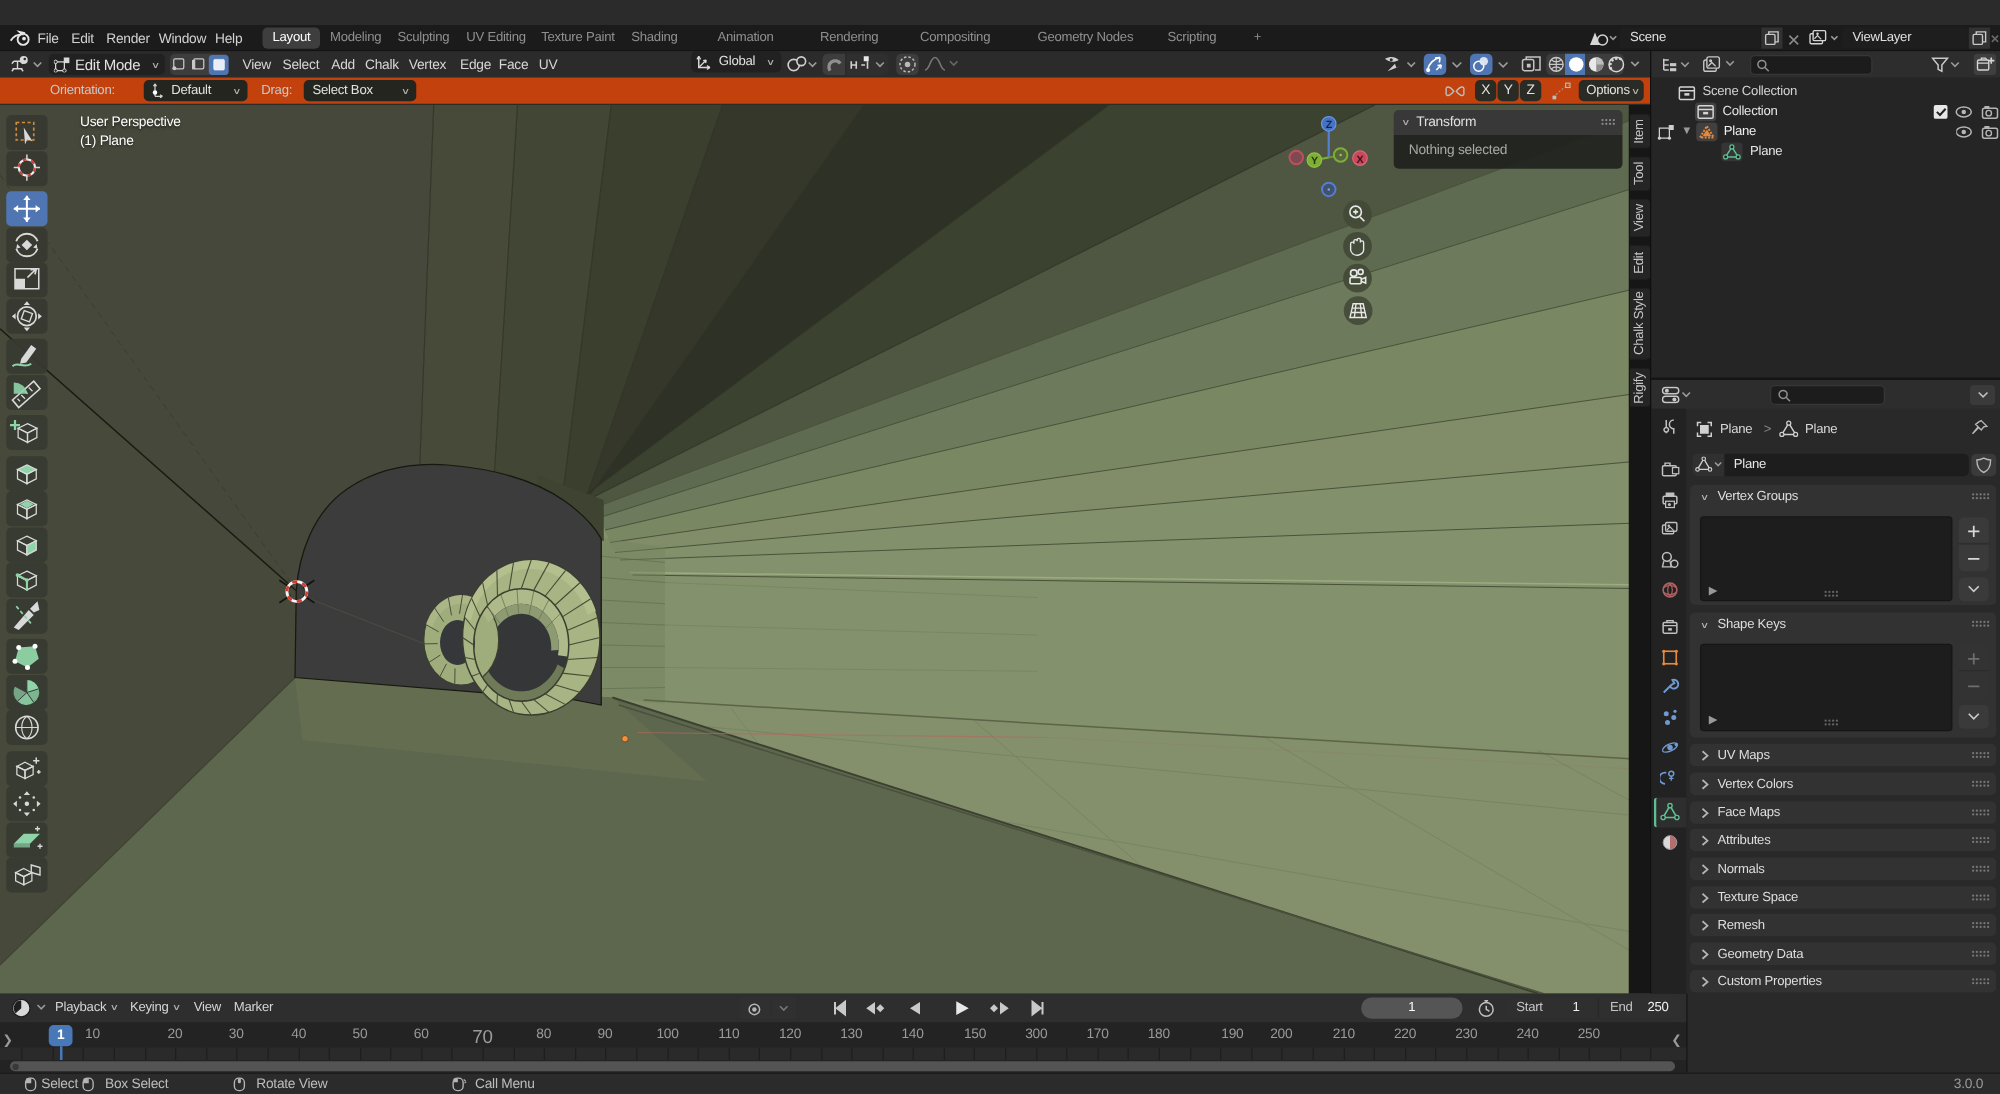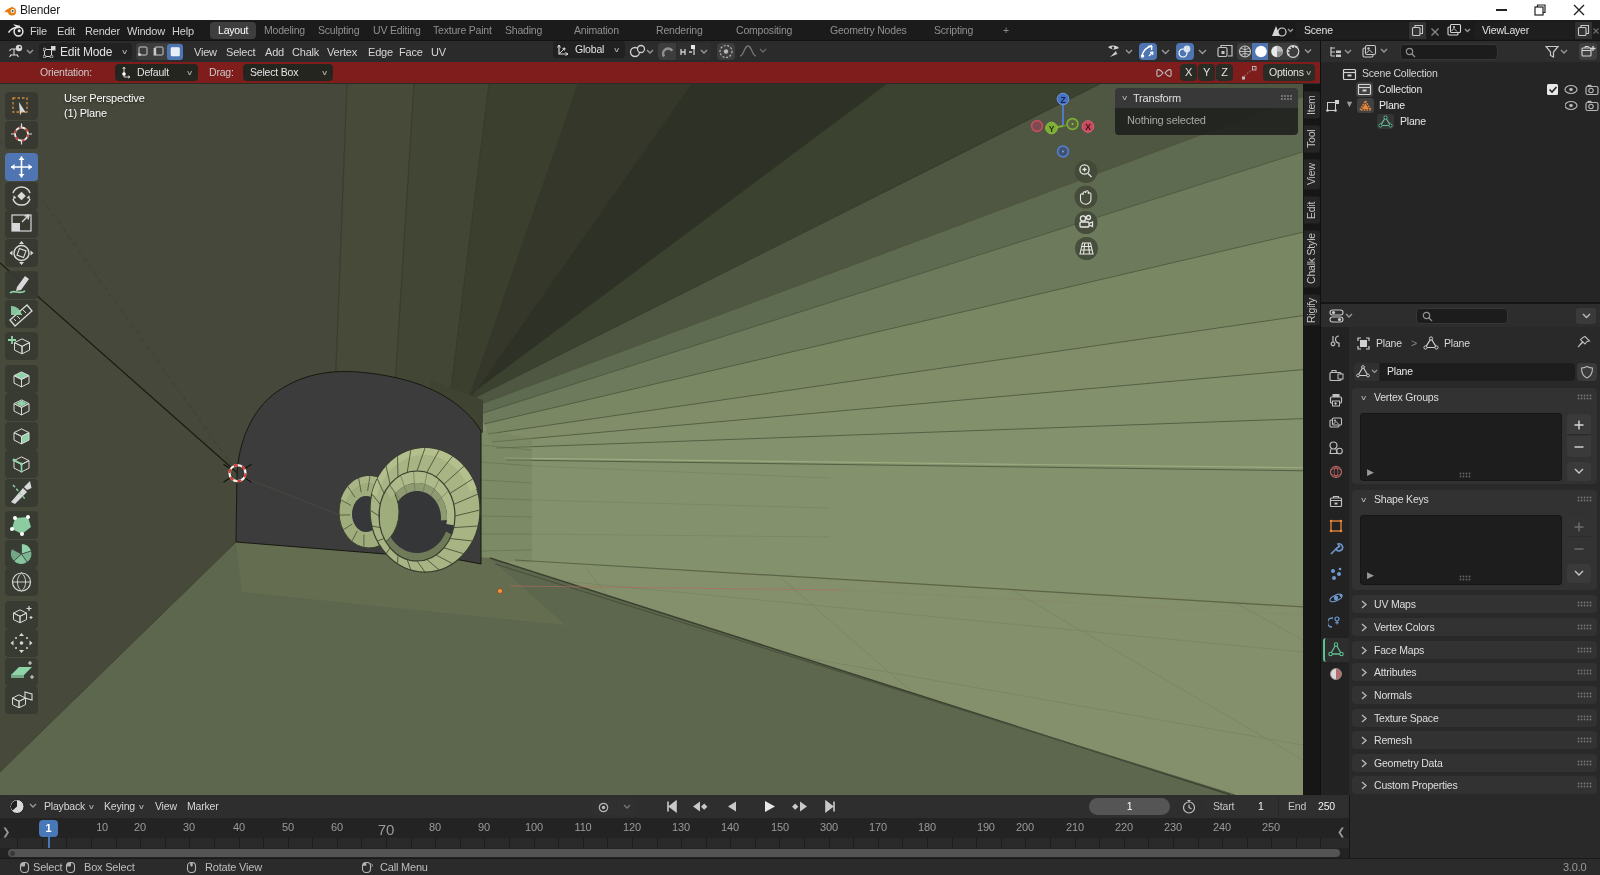--- a/index.html
+++ b/index.html
@@ -14,51 +14,34 @@
 #menubar{left:0;top:20px;width:1600px;height:21px;background:#1b1b1b;border-bottom:1px solid #131313;}
 .mitem{position:absolute;top:5px;font-size:11px;color:#d2d2d2;}
 .wtab{position:absolute;top:2px;height:17px;line-height:17px;font-size:10.5px;color:#909090;padding:0 8px;border-radius:4px;letter-spacing:-0.2px;}
 .wtab.on{background:#3e3e3e;color:#fff;}
 
 #vheader{left:0;top:41px;width:1321px;height:21px;background:#2b2b2b;}
 .hmenu{position:absolute;top:5px;font-size:11px;color:#d6d6d6;}
 .pill{position:absolute;background:#212121;border-radius:4px;color:#e2e2e2;}
 .chev{display:inline-block;transform:scaleY(.7);font-size:10px;color:#b5b5b5;}
 
-#tools2{left:0;top:62px;width:1321px;height:22px;background:#7f1d1d;border-bottom:1px solid #2c2d26;}
+#tools2{left:0;top:62px;width:1321px;height:22px;background:#c2410c;border-bottom:1px solid #2c2d26;}
 
 #outliner{left:1321px;top:41px;width:279px;height:261px;background:#252525;}
 #properties{left:1321px;top:302px;width:279px;height:556px;background:#292929;border-top:2px solid #141414;}
 #vline{left:1320px;top:41px;width:1px;height:754px;background:#101010;}
 
 #timeline{left:0;top:795px;width:1349px;height:63px;background:#232323;}
 #statusbar{left:0;top:858px;width:1600px;height:17px;background:#2b2b2b;border-top:1px solid #1a1a1a;color:#b0b0b0;font-size:11px;}
 .small{font-size:11px;}
 </style>
 </head>
 <body>
 <div id="page">
 
-  <div id="titlebar" class="abs">
-    <svg class="abs" style="left:4px;top:4px" width="13" height="13" viewBox="0 0 13 13">
-      <circle cx="8" cy="7.5" r="4.1" fill="#e87d0d"></circle>
-      <circle cx="8.6" cy="7" r="2" fill="#fff"></circle>
-      <circle cx="8.6" cy="7" r="1" fill="#265787"></circle>
-      <path d="M0.5 8 C2 5.5 5 4 8 4 L6 2.5 L9.5 3.2 L4 8.5 Z" fill="#e87d0d"></path>
-    </svg>
-    <div class="t">Blender</div>
-    <div class="winbtn" style="left:1496px;top:9px;width:11px;height:1.5px;background:#222"></div>
-    <svg class="abs" style="left:1534px;top:4px" width="12" height="12" viewBox="0 0 12 12">
-        <rect x="1" y="3" width="8" height="8" fill="none" stroke="#222" stroke-width="1.2"></rect>
-        <path d="M3.5 3 L3.5 1 L11 1 L11 8.5 L9 8.5" fill="none" stroke="#222" stroke-width="1.2"></path>
-      </svg>
-    <svg class="abs" style="left:1573px;top:4px" width="12" height="12" viewBox="0 0 12 12">
-        <path d="M1 1 L11 11 M11 1 L1 11" stroke="#222" stroke-width="1.4"></path>
-      </svg>
-  </div>
 
   <div id="menubar" class="abs">
     <svg class="abs" style="left:8px;top:3px" width="17" height="15" viewBox="0 0 17 15">
       <circle cx="10.5" cy="8.5" r="4.4" fill="none" stroke="#e6e6e6" stroke-width="1.5"></circle>
       <circle cx="11.2" cy="7.8" r="1.5" fill="#e6e6e6"></circle>
       <path d="M0.5 9.5 C2.5 6.5 6 4.5 9.5 4.5 L7.5 2.5 L12 3.5" fill="none" stroke="#e6e6e6" stroke-width="1.5"></path>
     </svg>
     <div class="mitem" style="left:30px">File</div>
     <div class="mitem" style="left:57px">Edit</div>
     <div class="mitem" style="left:85px">Render</div>
@@ -1123,21 +1106,21 @@
  <circle cx="8" cy="8.5" r="5.5" fill="none" stroke="#c0c0c0" stroke-width="1.2"></circle>
  <path d="M8 5.5 L8 8.5 L10.5 10 M6.5 1.5 l3 0 M8 1.5 l0 1.5" stroke="#c0c0c0" stroke-width="1.2" fill="none"></path>
       </svg>
   <div class="abs" style="left:1203px;top:3px;width:76px;height:17px;background:#2f2f2f;border-radius:9px 0 0 9px;border-right:1px solid #262626"></div>
   <div class="abs" style="left:1213px;top:5px;color:#c5c5c5">Start</div>
   <div class="abs" style="left:1258px;top:5px;color:#f0f0f0">1</div>
   <div class="abs" style="left:1280px;top:3px;width:66px;height:17px;background:#2f2f2f;border-radius:0 9px 9px 0"></div>
   <div class="abs" style="left:1288px;top:5px;color:#c5c5c5">End</div>
   <div class="abs" style="left:1318px;top:5px;color:#f0f0f0">250</div>
   <div class="abs" style="left:0;top:23px;width:1349px;height:20px;background:#232323"></div>
-  <div class="abs" style="left:68px;top:26px;width:40px;text-align:right;color:#9a9a9a;font-size:11px">10</div>
+  <div class="abs" style="left:68px;top:26px;width:40px;text-align:left;color:#9a9a9a;font-size:11px">10</div>
       <div class="abs" style="left:120px;top:26px;width:40px;text-align:center;color:#9a9a9a;font-size:11px">20</div>
       <div class="abs" style="left:169px;top:26px;width:40px;text-align:center;color:#9a9a9a;font-size:11px">30</div>
       <div class="abs" style="left:219px;top:26px;width:40px;text-align:center;color:#9a9a9a;font-size:11px">40</div>
       <div class="abs" style="left:268px;top:26px;width:40px;text-align:center;color:#9a9a9a;font-size:11px">50</div>
       <div class="abs" style="left:317px;top:26px;width:40px;text-align:center;color:#9a9a9a;font-size:11px">60</div>
       <div class="abs" style="left:366px;top:26px;width:40px;text-align:center;color:#9a9a9a;font-size:15px">70</div>
       <div class="abs" style="left:415px;top:26px;width:40px;text-align:center;color:#9a9a9a;font-size:11px">80</div>
       <div class="abs" style="left:464px;top:26px;width:40px;text-align:center;color:#9a9a9a;font-size:11px">90</div>
       <div class="abs" style="left:514px;top:26px;width:40px;text-align:center;color:#9a9a9a;font-size:11px">100</div>
       <div class="abs" style="left:563px;top:26px;width:40px;text-align:center;color:#9a9a9a;font-size:11px">110</div>

